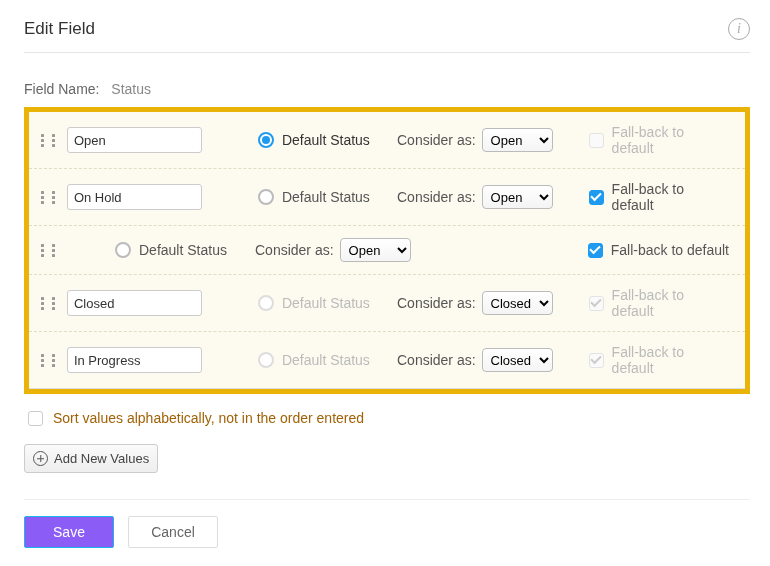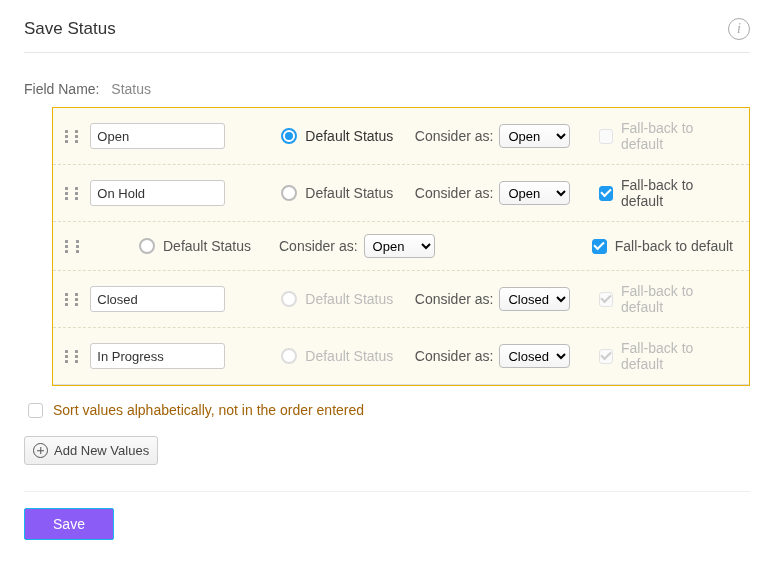--- a/index.html
+++ b/index.html
@@ -42,22 +42,21 @@
     cursor: pointer;
   }
   .field-name-row {
     margin: 28px 0 10px 0;
     color: #666;
     font-size: 14px;
   }
   .field-name-row .label { color: #666; }
   .field-name-row .value { color: #888; margin-left: 8px; margin-top: 44px; }
   .grid {
-    border: 1px solid #eab308;
-    margin-left: 28px;
+    border: 5px solid #eab308;
   }
   .row {
     display: flex;
     align-items: center;
     background: #fdfbef;
     border-bottom: 1px dashed #e0ddc4;
     padding: 12px 8px;
     gap: 8px;
   }
   .row:last-child { border-bottom: 1px solid #ddd; }
@@ -253,21 +252,21 @@
     background: #fff;
     color: #666;
     border: 1px solid #ddd;
   }
 </style>
 </head>
 <body>
 
 <div class="page">
   <div class="header">
-    <h1>Save Status</h1>
+    <h1>Edit Field</h1>
     <div class="info-circle">i</div>
   </div>
 
   <div class="field-name-row">
     <span class="label">Field Name:</span>
     <span class="value">Status</span>
   </div>
 
   <div class="grid" id="rows">
       <div class="row">
@@ -380,14 +379,17 @@
     <span class="plus-circle"></span>
     <span>Add New Values</span>
   </button>
 
   <hr class="divider">
 
   <div class="footer">
     <button class="btn btn-primary">
       <span>Save</span>
     </button>
+    <button class="btn btn-secondary">
+      <span>Cancel</span>
+    </button>
   </div>
 </div>
 
 </body></html>

